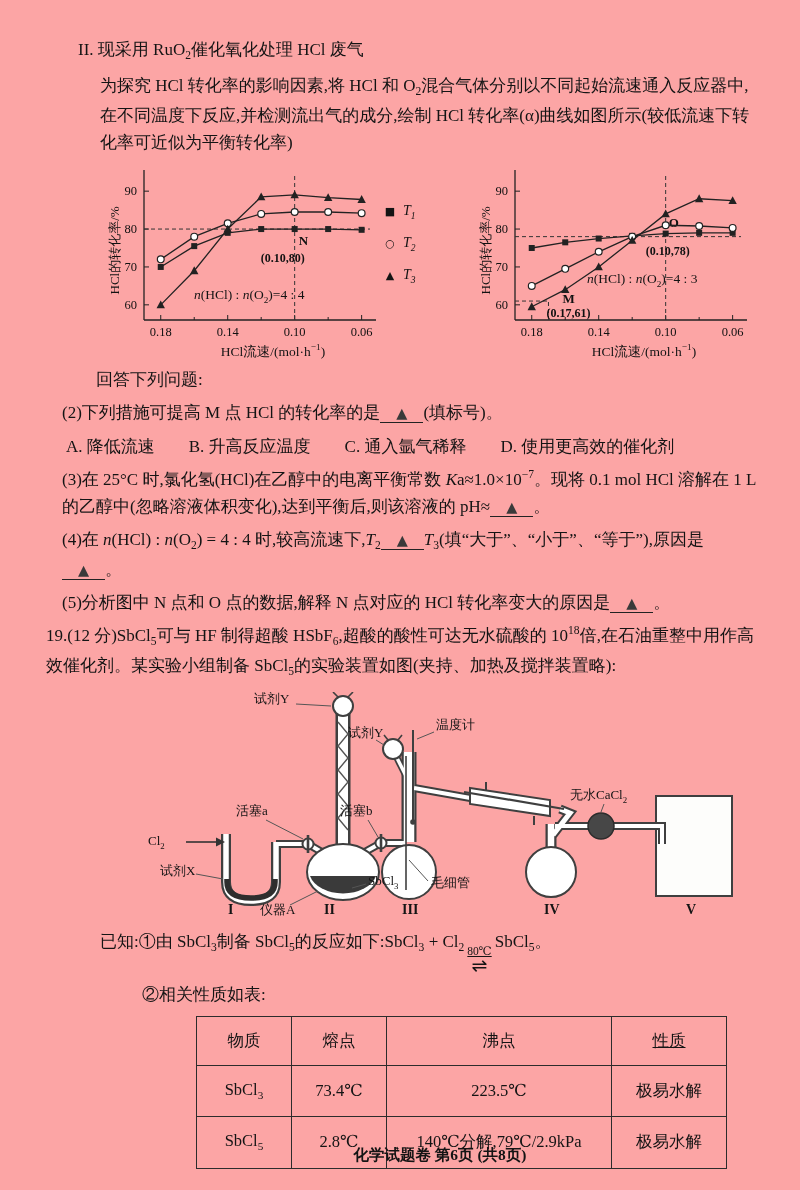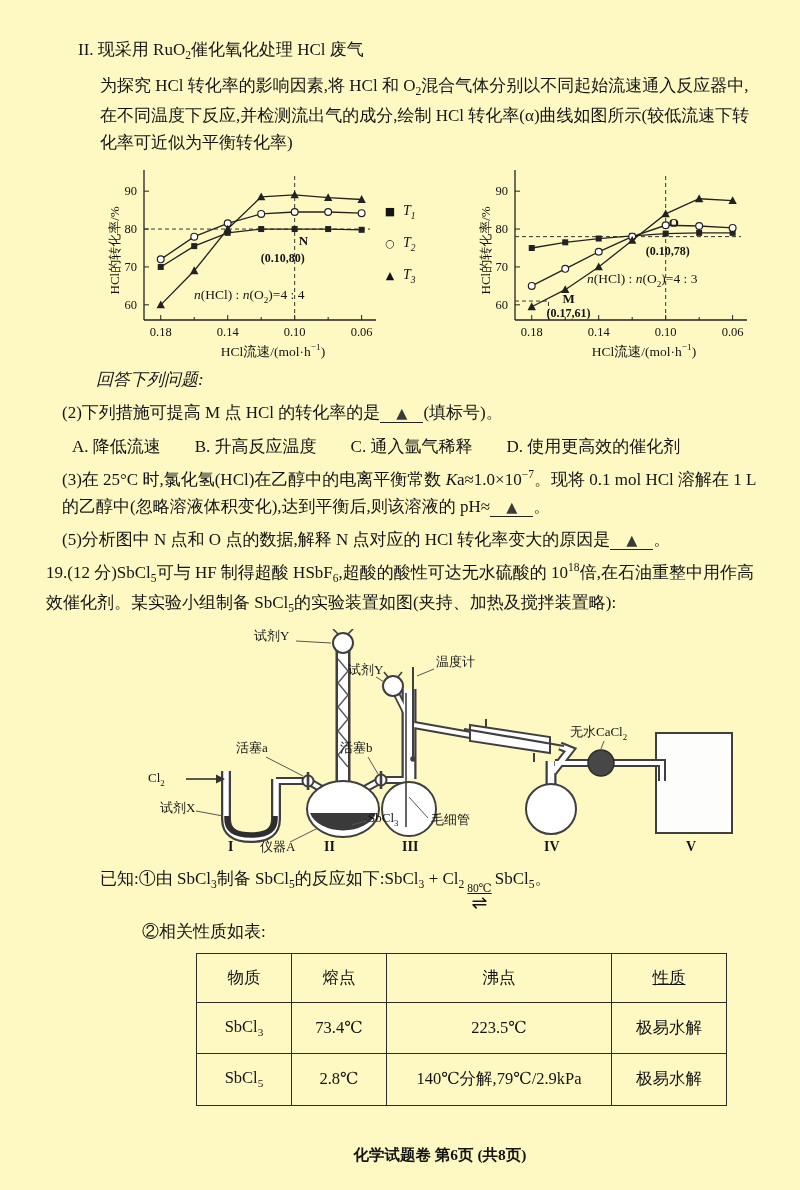--- a/index.html
+++ b/index.html
@@ -1,24 +1,24 @@
 <!DOCTYPE html>
 <html><head>
 <meta charset="utf-8">
 <style>
   html,body{margin:0;padding:0;}
   body{width:800px;height:1190px;background:#f6f6f3;font-family:"Liberation Serif","DejaVu Serif",serif;color:#141414;}
-  .page{position:relative;width:800px;height:1190px;overflow:hidden;background:#fef9c3;}
+  .page{position:relative;width:800px;height:1190px;overflow:hidden;background:#fca5a5;}
   .content{padding:36px 40px 0 46px;font-size:17px;line-height:1.6;}
   p{margin:0 0 6px 0;}
   .l-ii{margin-left:32px;}
   .para{margin-left:54px;}
   .q{margin-left:16px;}
-  .opts{margin-left:26px;}
-  .qintro{margin-left:50px;font-style:italic;}
+  .opts{margin-left:20px;}
+  .qintro{margin-left:50px;}
   .q19{margin-left:0;}
   sub{font-size:0.68em;}
   sup{font-size:0.68em;}
   u{text-decoration:none;border-bottom:1px solid #222;padding:0 16px;}
   u .tri{color:#3a3a3a;font-size:0.85em;font-family:"DejaVu Sans",sans-serif;}
   
   .charts-row{display:flex;gap:26px;margin:8px 0 2px 52px;}
   .chart{position:relative;width:345px;height:200px;}
   .chart svg{display:block;}
   .ylab{position:absolute;left:-58px;top:76px;width:150px;transform:rotate(-90deg);font-size:13px;text-align:center;color:#111;}
@@ -183,20 +183,21 @@
           </svg>
         <div class="xlab">HCl流速/(mol·h<sup>−1</sup>)</div>
         <div class="ratio ratio-1"><i>n</i>(HCl) : <i>n</i>(O<sub>2</sub>)=4 : 3</div>
       </div>
     </div>
 
     <p class="qintro">回答下列问题:</p>
     <p class="q">(2)下列措施可提高 M 点 HCl 的转化率的是<u><span class="tri">▲</span></u>(填标号)。</p>
     <p class="q opts">A. 降低流速　　B. 升高反应温度　　C. 通入氩气稀释　　D. 使用更高效的催化剂</p>
     <p class="q">(3)在 25°C 时,氯化氢(HCl)在乙醇中的电离平衡常数 <i>K</i>a≈1.0×10<sup>−7</sup>。现将 0.1 mol HCl 溶解在 1 L 的乙醇中(忽略溶液体积变化),达到平衡后,则该溶液的 pH≈<u><span class="tri">▲</span></u>。</p>
+    <p class="q">(4)在 <i>n</i>(HCl) : <i>n</i>(O<sub>2</sub>) = 4 : 4 时,较高流速下,<i>T</i><sub>2</sub><u><span class="tri">▲</span></u><i>T</i><sub>3</sub>(填“大于”、“小于”、“等于”),原因是<u><span class="tri">▲</span></u>。</p>
     <p class="q">(5)分析图中 N 点和 O 点的数据,解释 N 点对应的 HCl 转化率变大的原因是<u><span class="tri">▲</span></u>。</p>
 
     <p class="q19">19.(12 分)SbCl<sub>5</sub>可与 HF 制得超酸 HSbF<sub>6</sub>,超酸的酸性可达无水硫酸的 10<sup>18</sup>倍,在石油重整中用作高效催化剂。某实验小组制备 SbCl<sub>5</sub>的实验装置如图(夹持、加热及搅拌装置略):</p>
 
     <div class="apparatus">
       <svg width="720" height="234" viewBox="0 0 720 234">
         <defs>
           <path id="tb-u" d="M150,142 L150,190 Q150,209 175,209 Q200,209 200,190 L200,150"></path>
           <path id="tb-a" d="M200,152 H232 L256,166"></path>
           <path id="tb-b" d="M278,166 L305,151 H330"></path>

